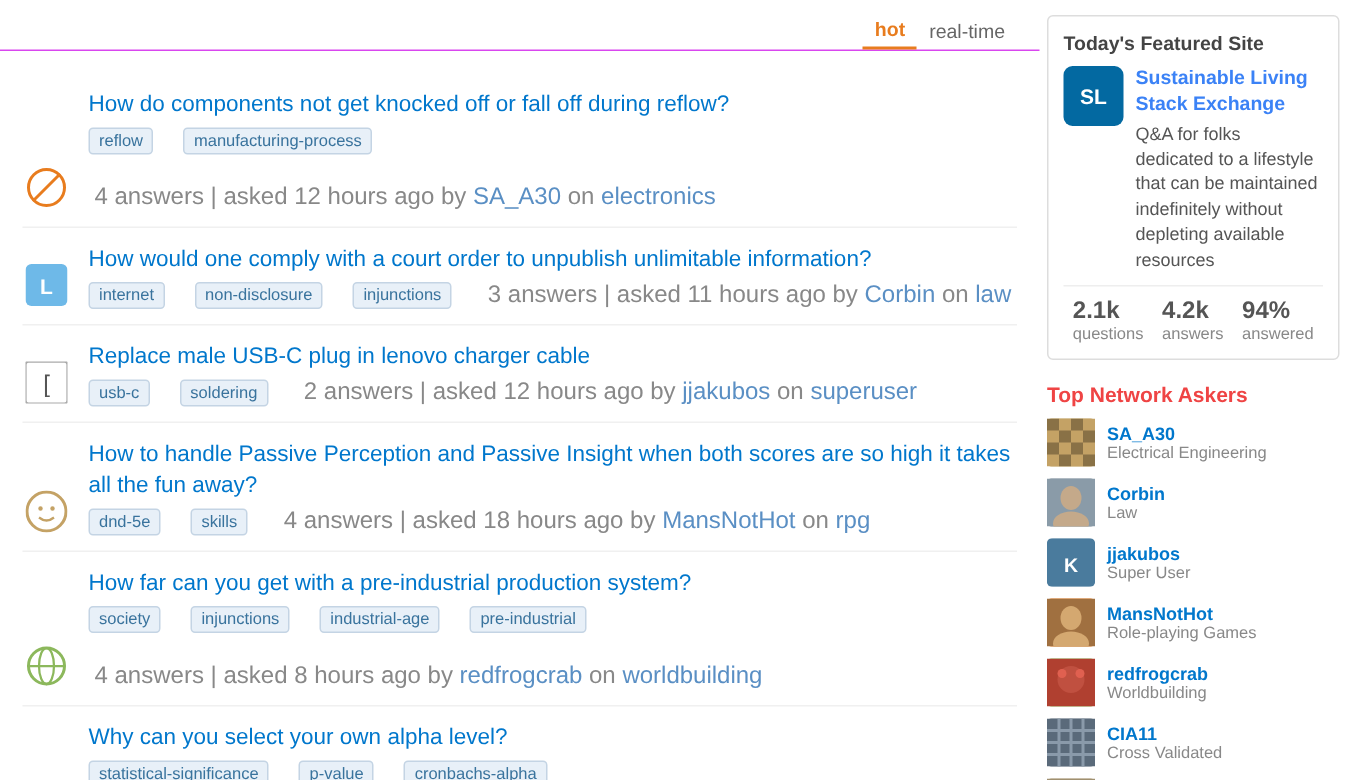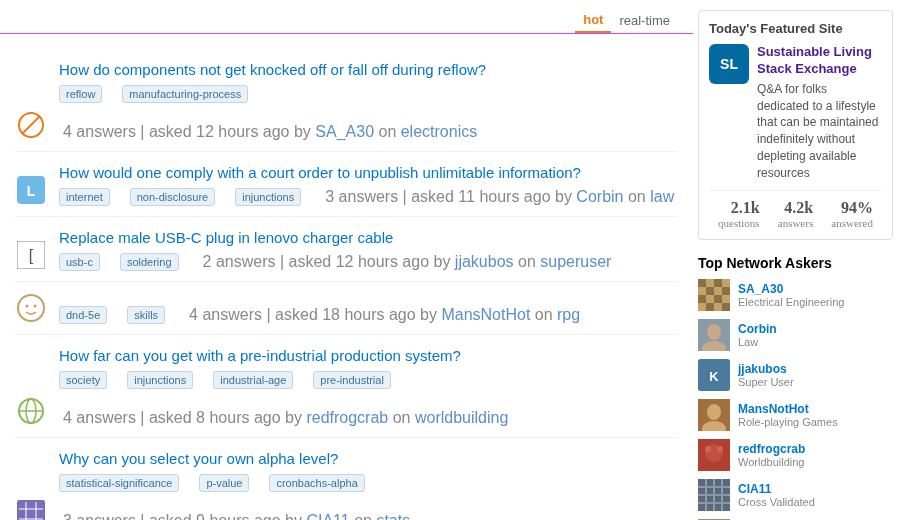--- a/index.html
+++ b/index.html
@@ -22,29 +22,29 @@
     .tag { background: #e8f0f8; color: #39739d; border: 1px solid #c4d4e4; border-radius: 3px; padding: 2px 6px; font-size: 11px; }
     .meta { color: #888; font-size: 16px; margin-left: 4px; }
     .meta a { color: #5a8fc4; text-decoration: none; }
 
     .sidebar { width: 210px; padding: 10px 10px 10px 5px; flex-shrink: 0; }
 
     .featured-site { border: 1px solid #ddd; border-radius: 4px; padding: 10px; margin-bottom: 15px; }
     .featured-header { font-size: 13px; font-weight: bold; color: #444; margin-bottom: 8px; }
     .featured-site-info { display: flex; align-items: flex-start; gap: 8px; margin-bottom: 8px; }
     .site-icon { width: 40px; height: 40px; background: #0369a1; border-radius: 6px; display: flex; align-items: center; justify-content: center; color: white; font-weight: bold; font-size: 14px; flex-shrink: 0; }
-    .site-name { font-weight: bold; color: #4c1d95; font-size: 13px; line-height: 1.3; }
+    .site-name { font-weight: bold; color: #3b82f6; font-size: 13px; line-height: 1.3; }
     .site-desc { font-size: 12px; color: #555; line-height: 1.4; margin-top: 3px; }
     .featured-stats { display: flex; justify-content: space-around; margin-top: 8px; padding-top: 8px; border-top: 1px solid #eee; }
-    .stat-item { text-align: right; font-family: Liberation Serif, serif; }
+    .stat-item { text-align: left; }
     .stat-value { font-size: 16px; font-weight: bold; color: #555; }
     .stat-label { font-size: 11px; color: #888; }
 
     .top-askers { }
-    .top-askers-title { font-size: 14px; font-weight: bold; color: #000000; margin-bottom: 8px; }
+    .top-askers-title { font-size: 14px; font-weight: bold; color: #ef4444; margin-bottom: 8px; }
     .asker-item { display: flex; align-items: center; gap: 8px; margin-bottom: 8px; }
     .asker-avatar { width: 32px; height: 32px; border-radius: 3px; flex-shrink: 0; display: flex; align-items: center; justify-content: center; font-size: 11px; font-weight: bold; color: white; }
     .asker-info { }
     .asker-name { color: #0077cc; font-size: 12px; font-weight: bold; }
     .asker-site { color: #888; font-size: 11px; }
   </style>
 </head>
 <body>
 
 <div class="container">
@@ -109,20 +109,21 @@
         <div class="question-item">
     <div class="question-icon">
             <svg viewBox="0 0 28 28">
               <circle cx="14" cy="14" r="13" fill="none" stroke="#c4a265" stroke-width="2"></circle>
               <circle cx="10" cy="12" r="1.5" fill="#c4a265"></circle>
               <circle cx="18" cy="12" r="1.5" fill="#c4a265"></circle>
               <path d="M9 18 Q14 22 19 18" fill="none" stroke="#c4a265" stroke-width="1.5"></path>
             </svg>
           </div>
     <div class="question-body">
+      <a href="#" class="question-title">How to handle Passive Perception and Passive Insight when both scores are so high it takes all the fun away?</a>
       <div class="tags-meta">
         <span class="tag">dnd-5e</span>
               <span class="tag">skills</span>
         <span class="meta">4 answers | asked 18 hours ago by <a href="#">MansNotHot</a> on <a href="#">rpg</a></span>
       </div>
     </div>
   </div>
         <div class="question-item">
     <div class="question-icon">
             <svg viewBox="0 0 28 28">

